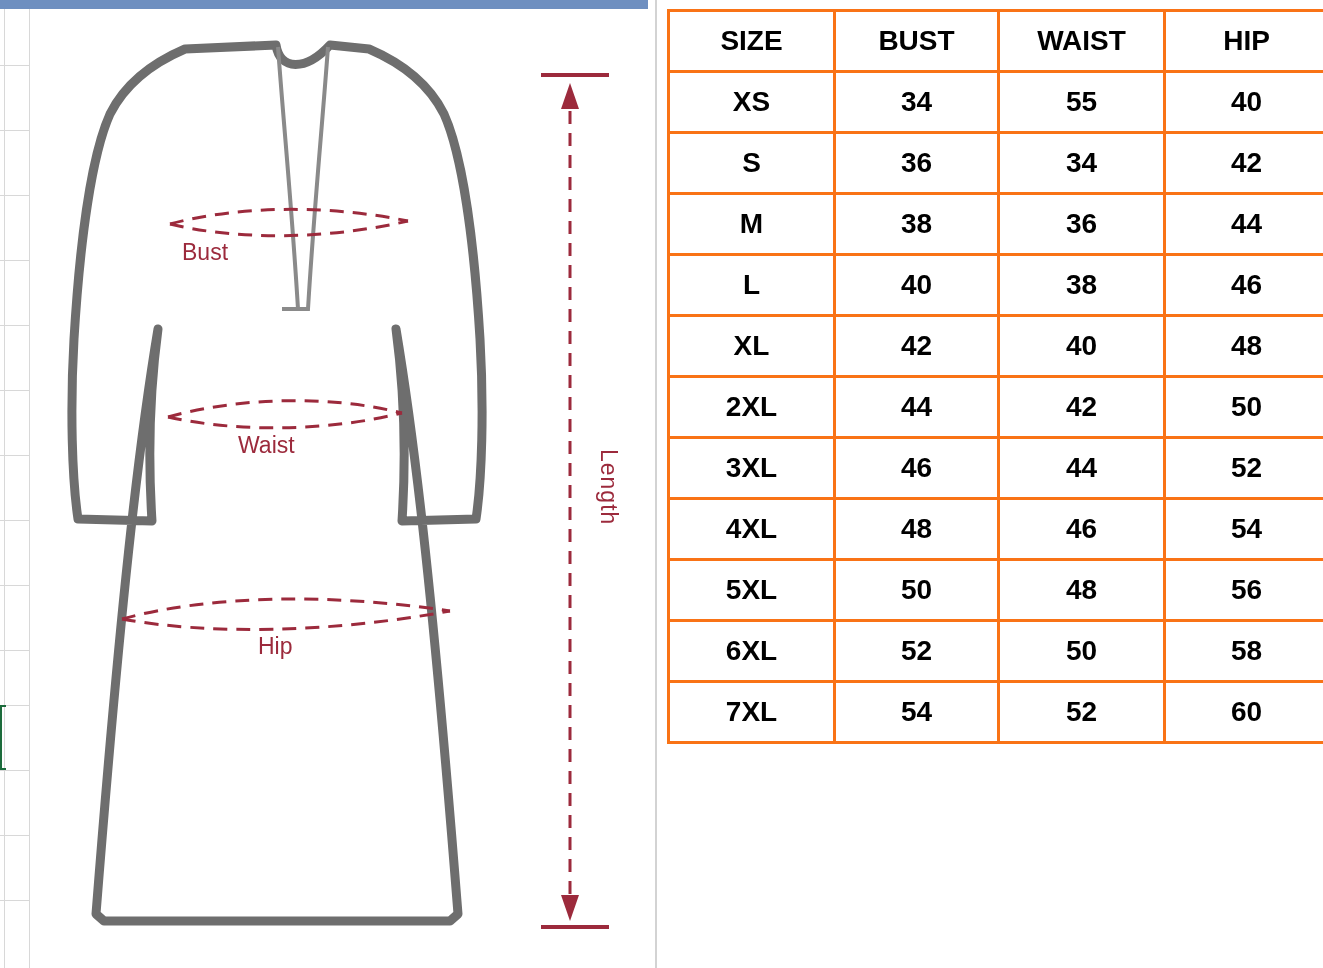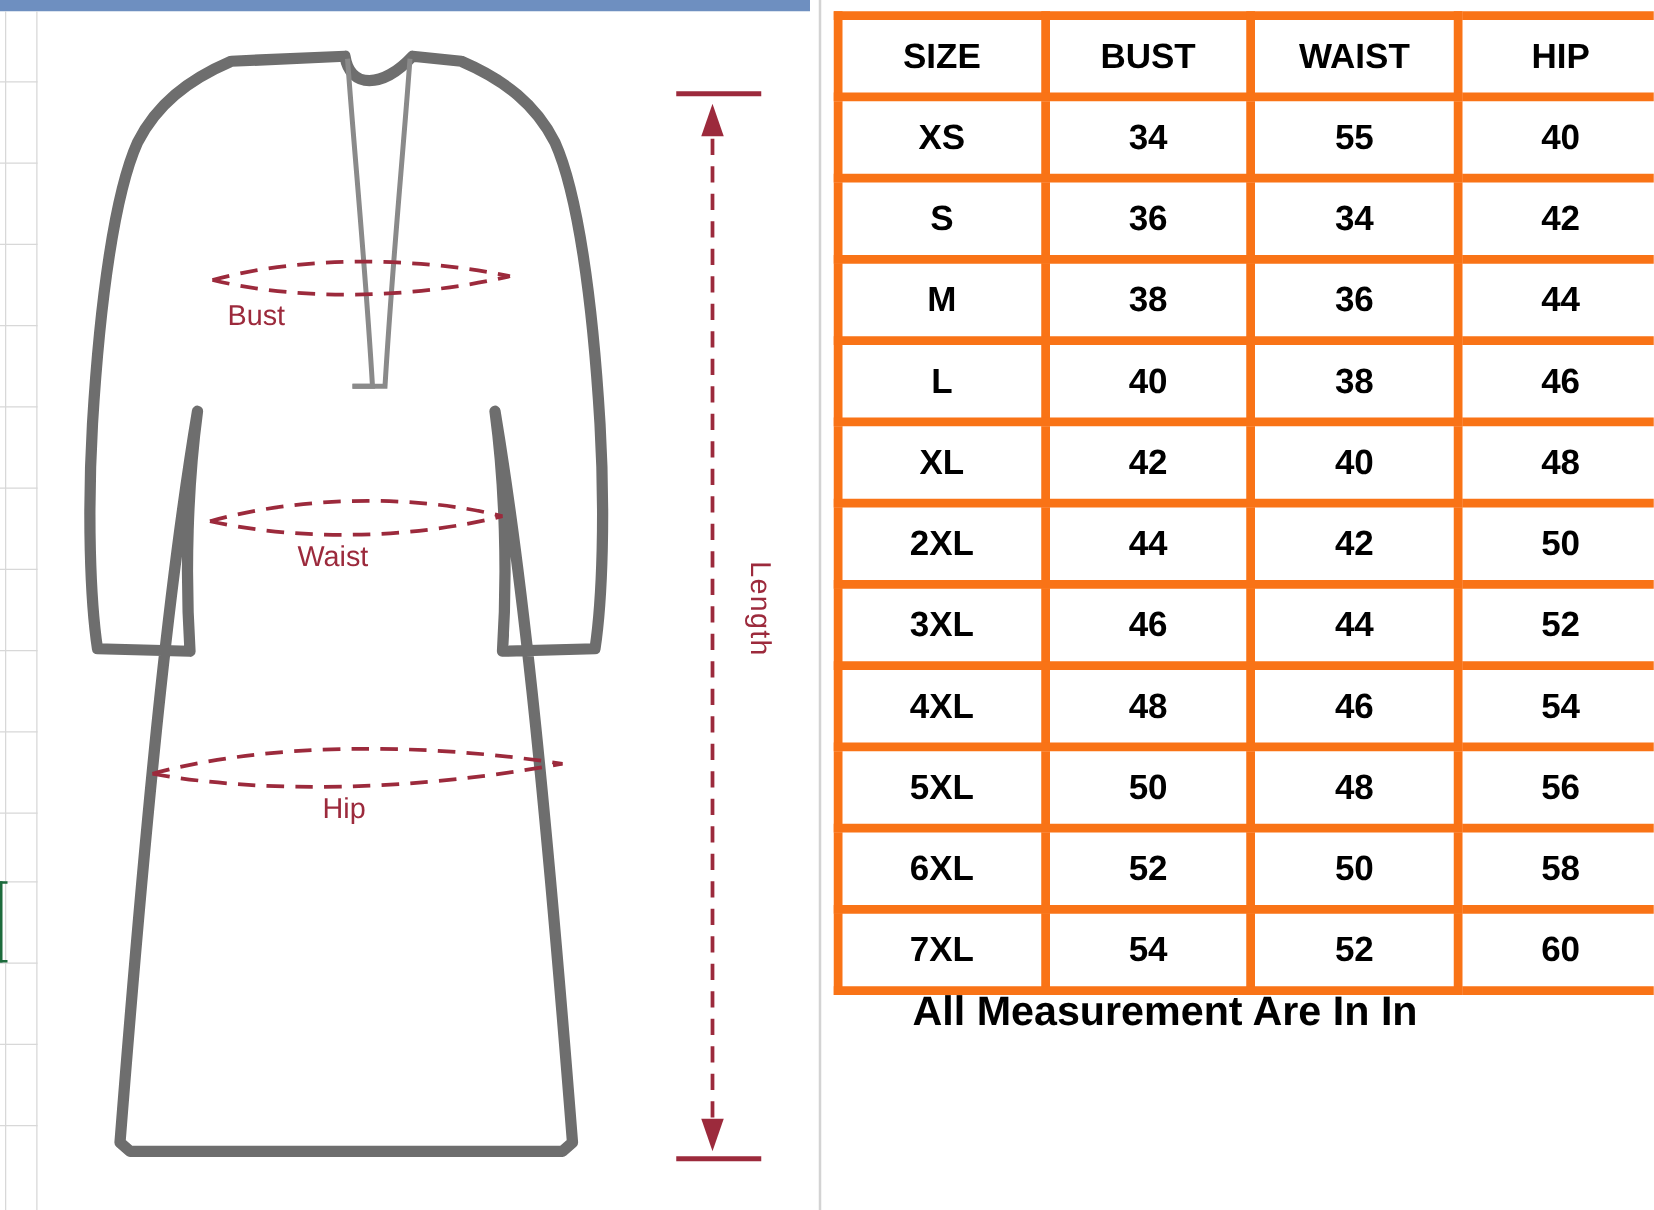--- a/index.html
+++ b/index.html
@@ -102,21 +102,21 @@
     top: 9px;
     width: 660px;
   }
   table.size-table {
     border-collapse: collapse;
     table-layout: fixed;
     width: 660px;
   }
   table.size-table th,
   table.size-table td {
-    border: 7px solid #f97316;
+    border: 3px solid #f97316;
     height: 58px;
     text-align: center;
     vertical-align: middle;
     font-size: 28px;
     font-weight: bold;
     color: #000000;
     background: #ffffff;
     padding: 0;
   }
   table.size-table col.c-size { width: 166px; }
@@ -294,15 +294,14 @@
         <tr>
           <td>7XL</td>
           <td class="shaded">54</td>
           <td>52</td>
           <td class="shaded">60</td>
         </tr>
       </tbody>
     </table>
   </div>
 
-  <div class="note">All Measurement Are In In</div>
 
 </div>
 
 </body></html>

